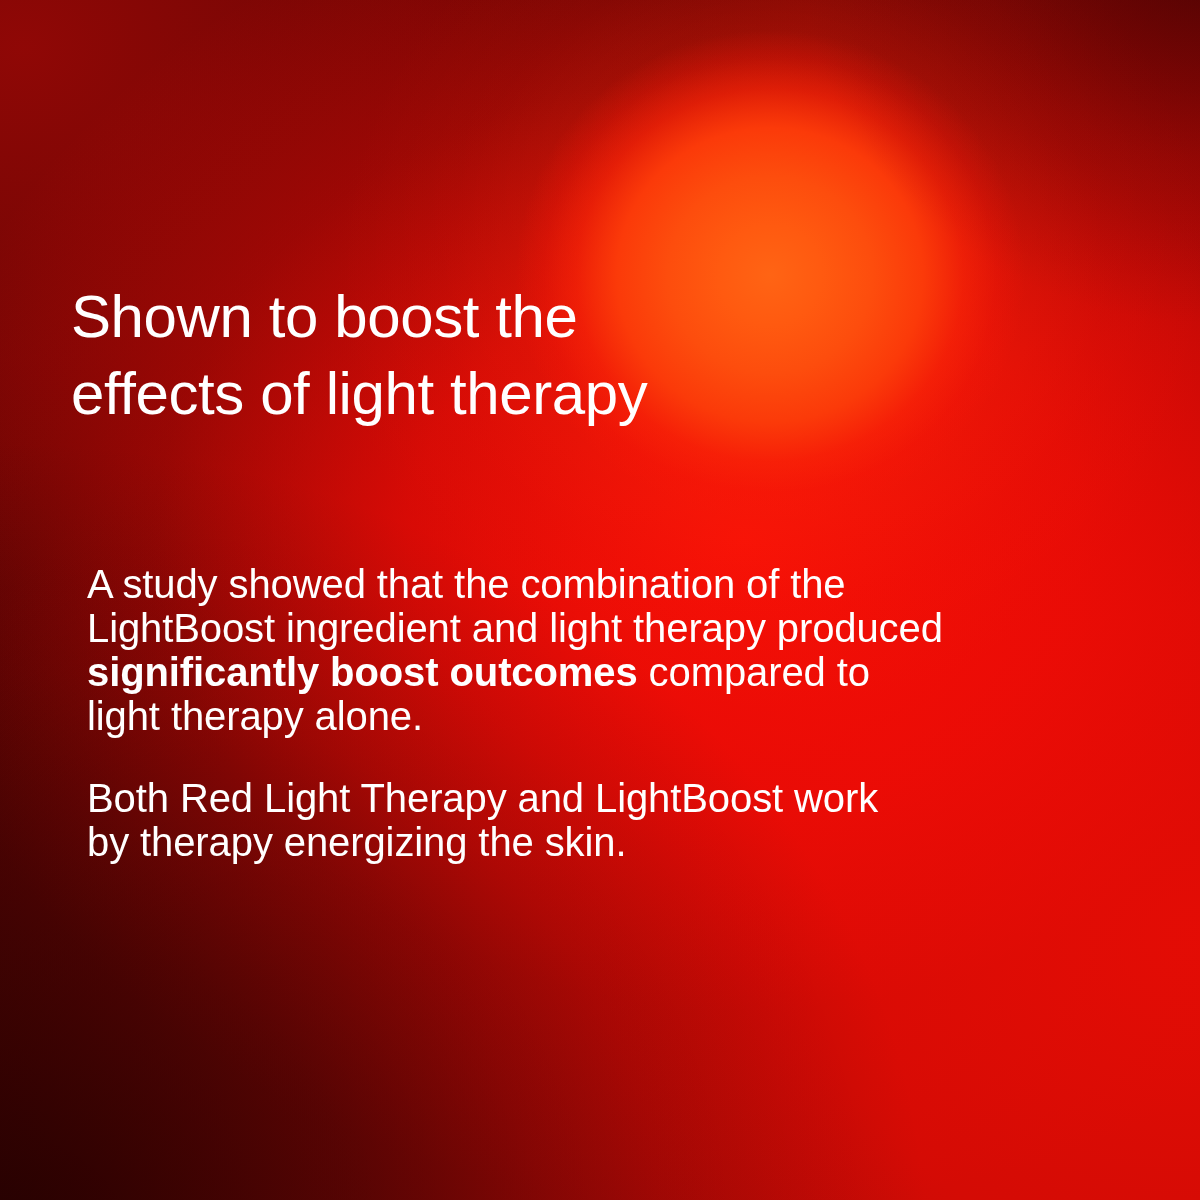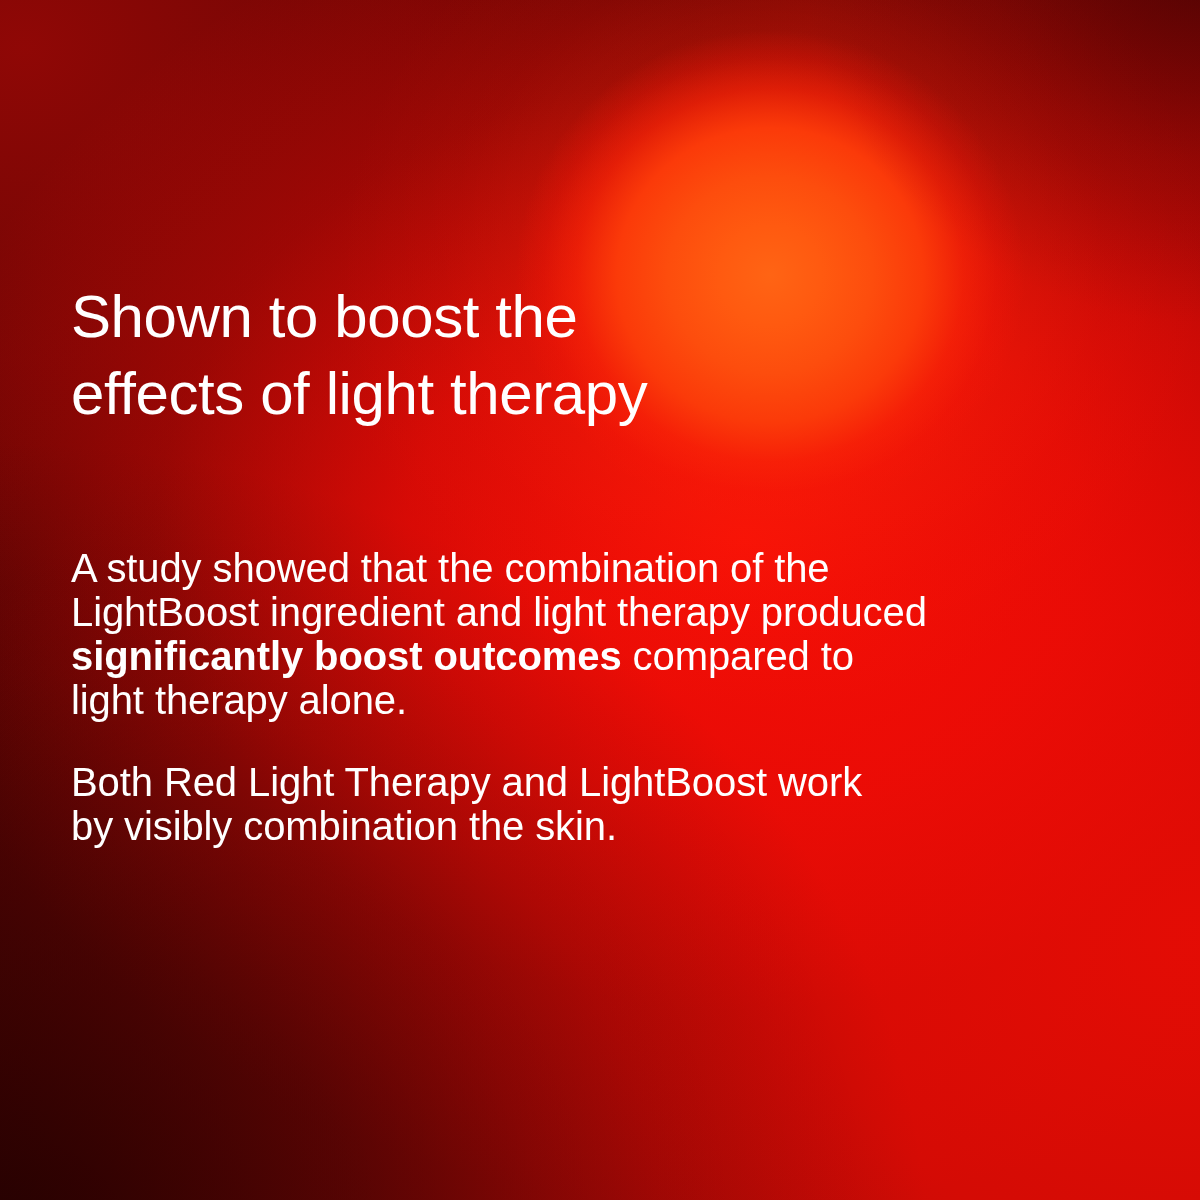--- a/index.html
+++ b/index.html
@@ -118,21 +118,21 @@
     font-weight: 300;
     line-height: 77px;
     letter-spacing: -0.4px;
     white-space: pre-line;
   }
 
   .body-para {
     position: absolute;
     left: 71px;
     width: 900px;
-    margin: 0;
+    margin: 16px;
     color: #ffffff;
     font-size: 40px;
     font-weight: 400;
     line-height: 44px;
     letter-spacing: -0.1px;
     white-space: pre-line;
   }
 
   #body-para-1 { top: 546px; }
   #body-para-2 { top: 760px; }
@@ -158,16 +158,16 @@
 
     <h1 id="headline">Shown to boost the
 effects of light therapy</h1>
 
     <p class="body-para" id="body-para-1"><span>A study showed that the combination of the
 LightBoost ingredient and light therapy produced
 </span><span class="emphasis">significantly boost outcomes</span><span> compared to
 light therapy alone.</span></p>
 
     <p class="body-para" id="body-para-2">Both Red Light Therapy and LightBoost work
-by visibly combination the skin.</p>
+by therapy energizing the skin.</p>
 
   </div>
 </div>
 
 </body></html>

